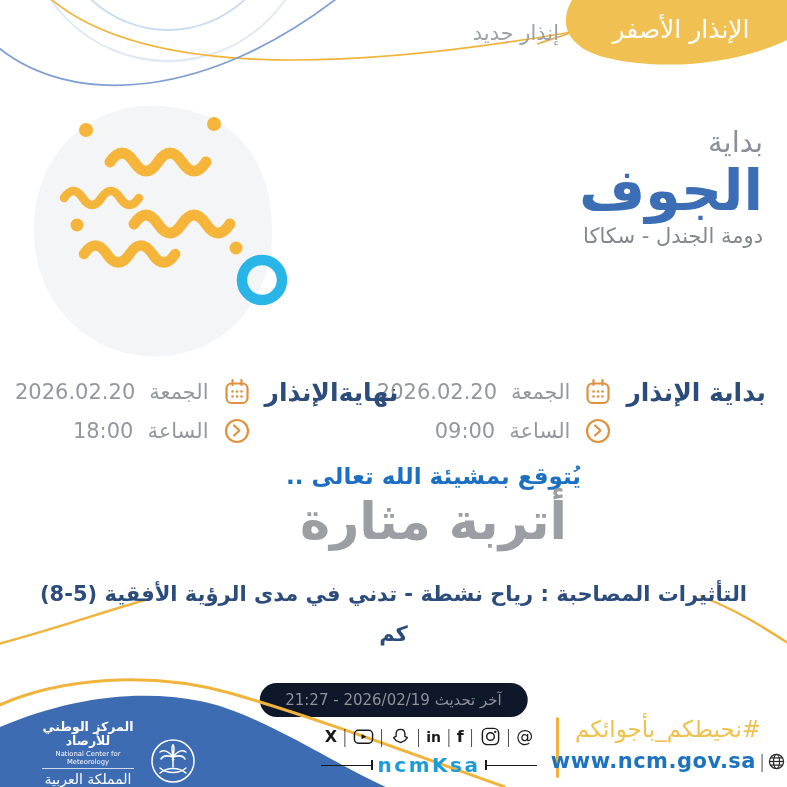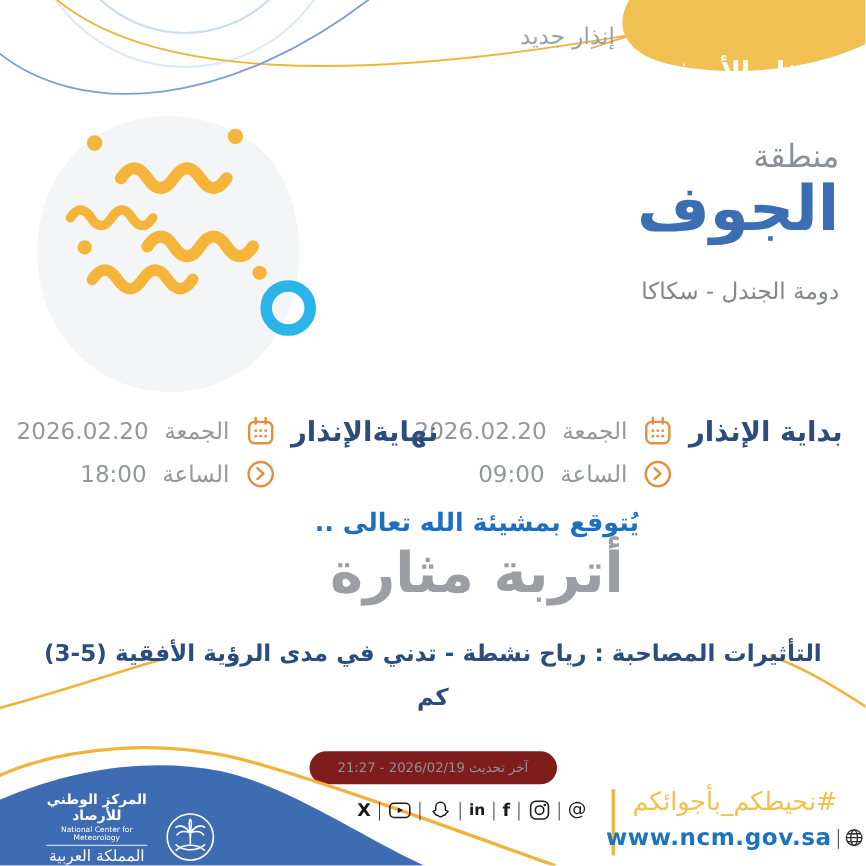--- a/index.html
+++ b/index.html
@@ -6,48 +6,48 @@
   .canvas{
     position:relative;width:787px;height:787px;overflow:hidden;background:#ffffff;
     direction:rtl;font-family:"DejaVu Sans",sans-serif;
   }
   svg{display:block;}
   
   .deco{position:absolute;inset:0;width:787px;height:787px;pointer-events:none;}
   
   .banner{position:absolute;top:0;right:0;width:250px;height:70px;}
   .banner-label{position:absolute;top:15px;left:42px;right:4px;text-align:center;
-    color:#ffffff;font-weight:bold;font-size:25px;margin-top:36px;}
+    color:#ffffff;font-weight:normal;font-size:25px;}
   .new-alert{position:absolute;top:21px;right:228px;font-size:21px;color:#9CA1A7;}
   
   .region{position:absolute;top:125px;right:24px;text-align:right;}
   .region-kicker{font-size:29px;color:#8A9097;}
   .region-name{font-size:57px;font-weight:bold;color:#3B6EB4;line-height:1.05;margin-top:2px;}
-  .region-areas{font-size:21px;color:#82878D;margin-top:32px;}
+  .region-areas{font-size:21px;color:#82878D;margin-top:3px;}
   
   .illus{position:absolute;top:100px;left:22px;}
   
   .time-block{position:absolute;top:377px;display:grid;
     grid-template-columns:auto auto auto;column-gap:13px;row-gap:9px;
     align-items:center;direction:rtl;}
   .time-block.start{right:21px;}
   .time-block.end{left:15px;}
   .tb-title{font-weight:bold;font-size:25px;color:#2C4C7C;white-space:nowrap;}
   .tb-line{display:flex;gap:14px;font-size:21px;color:#94979C;align-items:center;white-space:nowrap;}
   
   .forecast{position:absolute;top:463px;left:0;right:0;text-align:center;transform:translateX(40px);}
   .forecast-lead{font-size:23px;font-weight:bold;color:#1D6FC1;}
   .forecast-main{font-size:51px;font-weight:bold;color:#9B9EA2;line-height:1.15;margin-top:4px;}
   .effects{position:absolute;top:582px;left:0;right:0;text-align:center;
     color:#2C4C7C;font-weight:bold;font-size:21px;}
   .effects-unit{margin-top:16px;}
   
   .update-pill{position:absolute;top:683px;left:50%;transform:translateX(-50%);
-    background:#7f1d1d;border-radius:20px;padding:8px 26px;color:#8F9296;
-    font-size:12px;white-space:nowrap;}
+    background:#0f172a;border-radius:20px;padding:8px 26px;color:#8F9296;
+    font-size:15px;white-space:nowrap;}
   
   .footer-art{position:absolute;left:0;bottom:0;width:530px;height:110px;pointer-events:none;}
   .ncm-logo{position:absolute;left:34px;top:720px;display:flex;align-items:center;
     gap:7px;direction:ltr;color:#fff;}
   .logo-text{width:108px;text-align:center;}
   .logo-ar{font-size:12.5px;font-weight:bold;line-height:1.15;}
   .logo-en{font-size:6.8px;margin-top:1px;}
   .logo-div{border-top:1px solid rgba(255,255,255,.75);margin:2px 8px;}
   .logo-country{font-size:14px;margin-top:1px;}
   .social{position:absolute;left:305px;top:726px;width:248px;direction:ltr;}
@@ -85,21 +85,21 @@
   <div class="banner">
     <svg width="250" height="70" viewBox="0 0 250 70" fill="none">
       <path d="M0,44 C12,40 22,37 36,32" stroke="#E8A94A" stroke-width="1.6"></path>
       <path d="M35,0 C22,22 28,46 66,57 C130,73 205,62 250,40 L250,0 Z" fill="#F0C052"></path>
     </svg>
     <span class="banner-label">الإنذار الأصفر</span>
   </div>
   <div class="new-alert">إنذار جديد</div>
 
   <div class="region">
-    <div class="region-kicker">منطقة</div>
+    <div class="region-kicker">بداية</div>
     <div class="region-name">الجوف</div>
     <div class="region-areas">دومة الجندل - سكاكا</div>
   </div>
 
   <svg class="illus" width="268" height="262" viewBox="0 0 268 262" fill="none">
     <defs>
       <path id="wave" d="M0,0 c8,-12 16,-12 24,0 c8,12 16,12 24,0 c8,-12 16,-12 24,0 c8,12 16,12 24,0"></path>
     </defs>
     <path d="M138,6 C66,2 14,54 12,126 C10,196 58,250 122,256 C196,262 252,206 250,126 C248,54 208,10 138,6 Z" fill="#F4F5F6"></path>
     <g stroke="#F5B53B" stroke-width="11" stroke-linecap="round">
@@ -175,21 +175,21 @@
       <span>الساعة</span>
       <span>18:00</span>
     </div>
   </div>
 
   <div class="forecast">
     <div class="forecast-lead">يُتوقع بمشيئة الله تعالى ..</div>
     <div class="forecast-main">أتربة مثارة</div>
   </div>
   <div class="effects">
-    <div>التأثيرات المصاحبة : رياح نشطة - تدني في مدى الرؤية الأفقية (5-3)</div>
+    <div>التأثيرات المصاحبة : رياح نشطة - تدني في مدى الرؤية الأفقية (5-8)</div>
     <div class="effects-unit">كم</div>
   </div>
 
   <div class="update-pill">آخر تحديث 2026/02/19 - 21:27</div>
 
   <svg class="footer-art" viewBox="0 0 530 110" fill="none">
     <path d="M0,50 C70,20 140,12 200,24 C260,36 330,85 390,112 L0,112 Z" fill="#3E6CB2"></path>
     <path d="M-5,30 C60,0 150,-6 230,16 C320,42 420,80 505,110" stroke="#F0B43C" stroke-width="3"></path>
   </svg>
 
@@ -233,20 +233,27 @@
       <span class="glyph-icon">f</span>
       <span class="sep">|</span>
       <svg width="21" height="21" viewBox="0 0 22 22" fill="none" stroke="#1a1a1a" stroke-width="1.5">
         <rect x="2.5" y="2.5" width="17" height="17" rx="5"></rect>
         <circle cx="11" cy="11" r="4"></circle>
         <circle cx="16" cy="6.2" r="1.2" fill="#1a1a1a" stroke="none"></circle>
       </svg>
       <span class="sep">|</span>
       <span class="glyph-icon" style="font-weight:normal;font-size:17px">@</span>
     </div>
+    <div class="handle-row">
+      <span class="hline"></span>
+      <span class="tick"></span>
+      <span class="handle-text">ncmKsa</span>
+      <span class="tick"></span>
+      <span class="hline"></span>
+    </div>
   </div>
 
   <div class="divider-v"></div>
 
   <div class="footer-right">
     <div class="hashtag">#نحيطكم_بأجوائكم</div>
     <div class="website-row">
       <span class="website">www.ncm.gov.sa</span>
       <span class="web-sep">|</span>
       <svg width="17" height="17" viewBox="0 0 18 18" fill="none" stroke="#2b2b2b" stroke-width="1.3">

